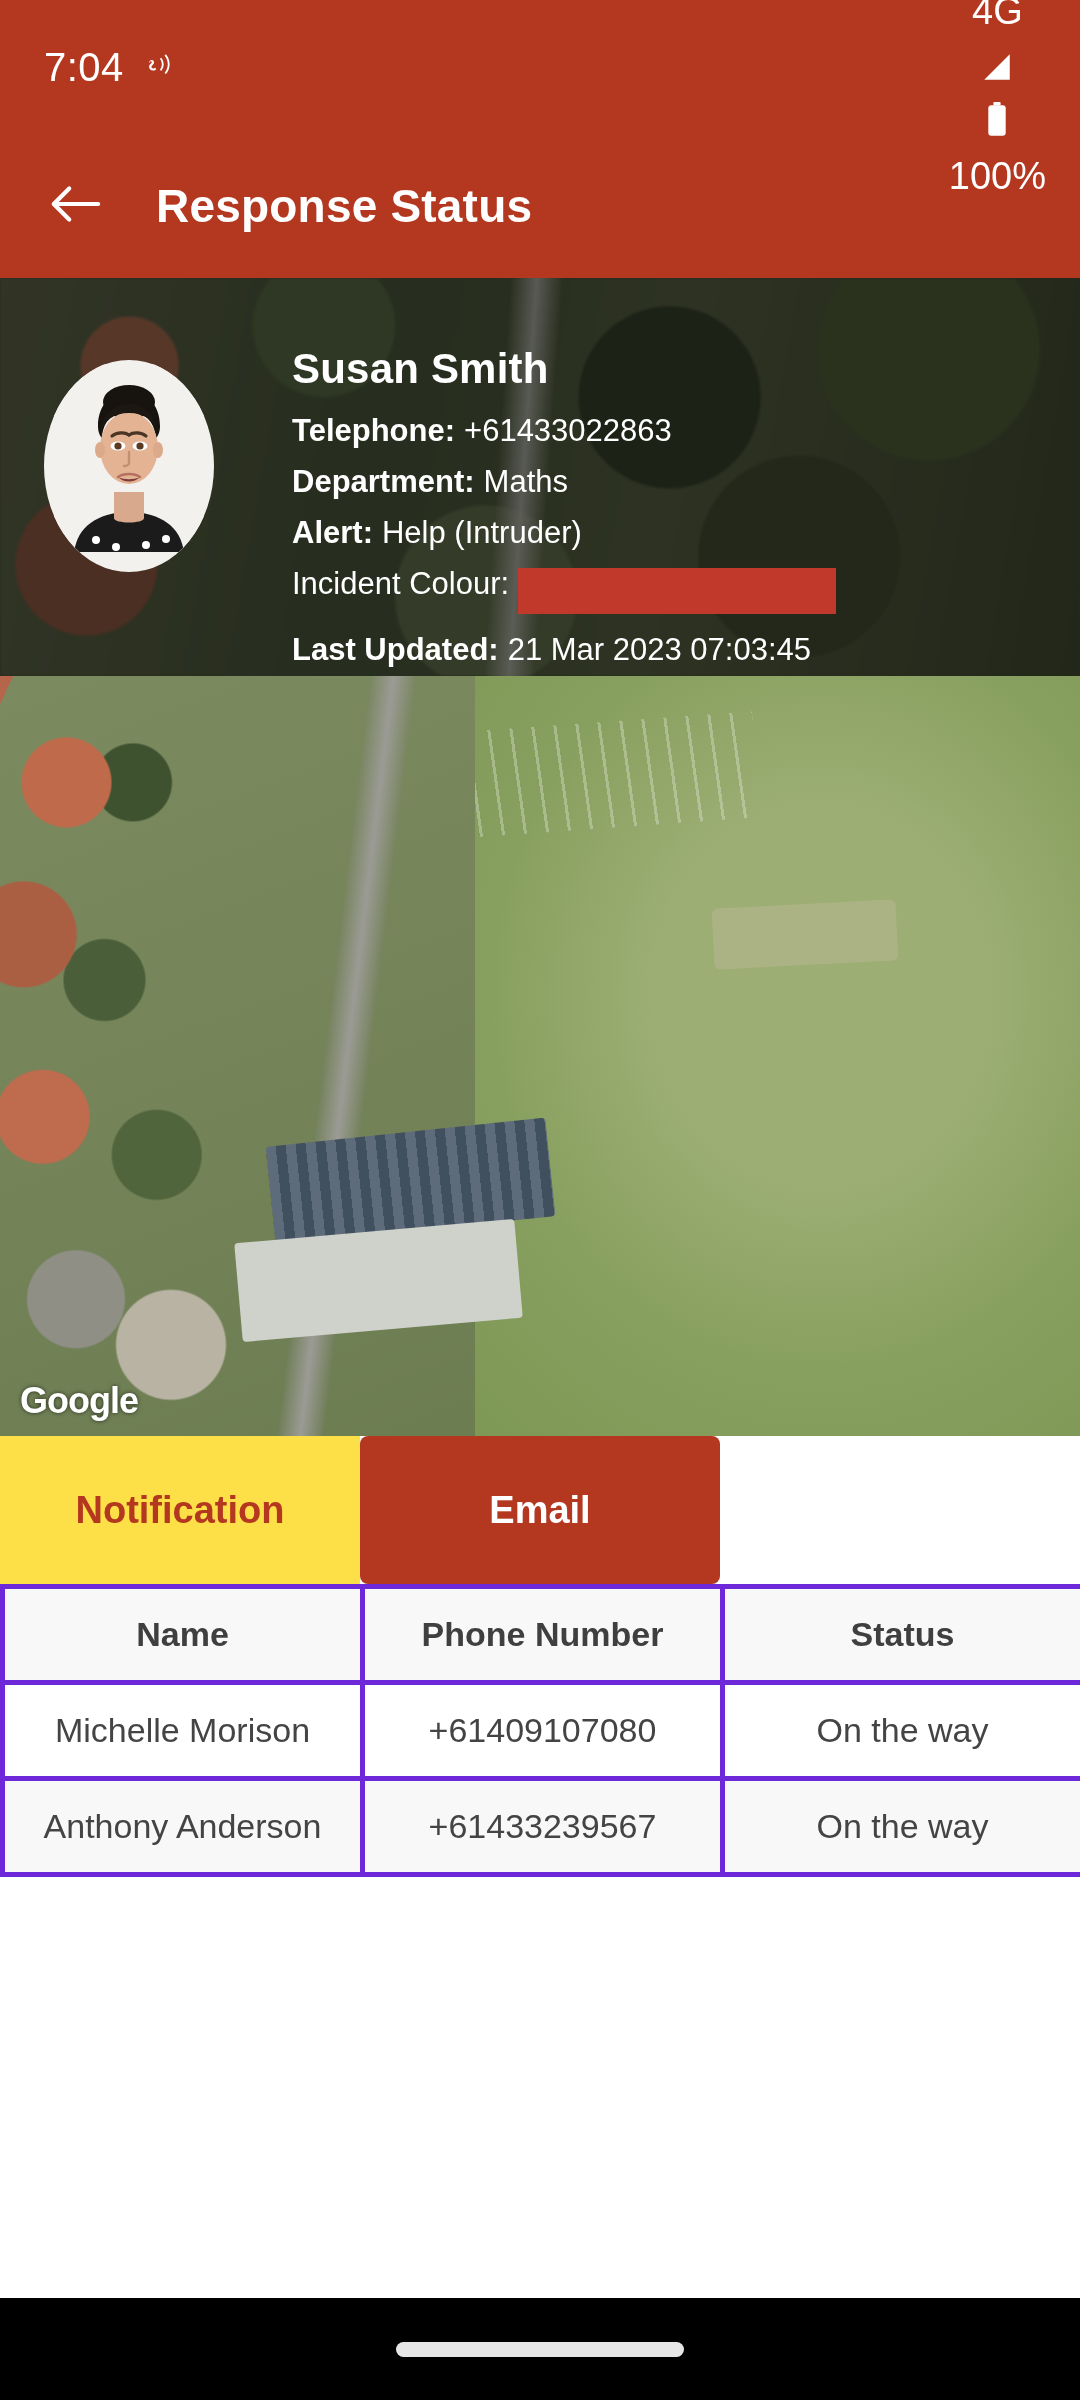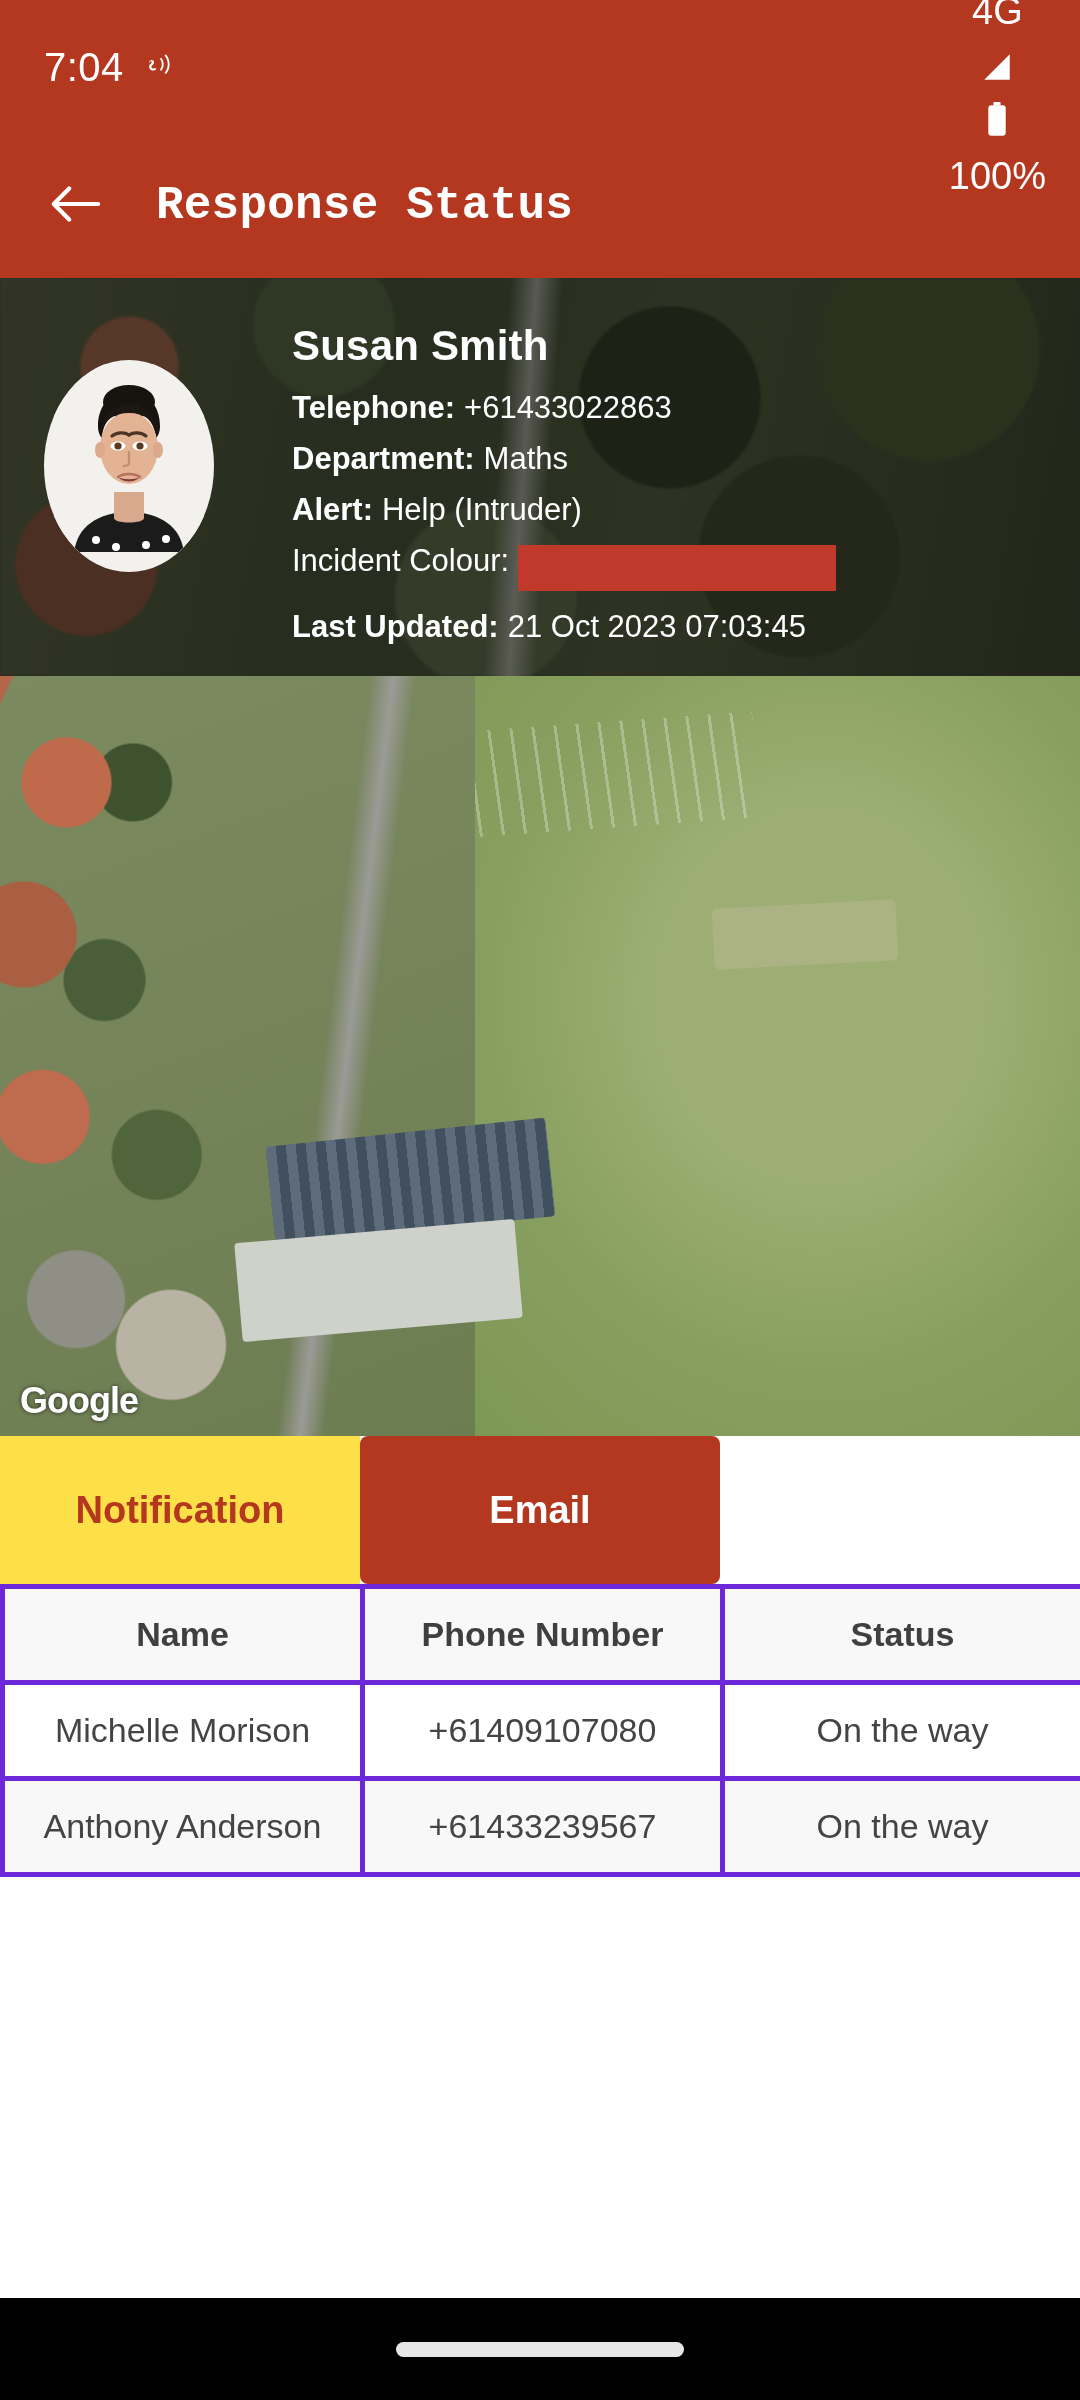--- a/index.html
+++ b/index.html
@@ -19,21 +19,21 @@
   }
   .sb-left { display: flex; align-items: center; gap: 18px; }
   .sb-time { font-size: 40px; font-weight: 500; letter-spacing: .5px; color:#fff; }
   .sb-right { display: flex; align-items: center; gap: 18px; flex-direction: column; }
   .sb-pct { font-size: 38px; font-weight: 500; color:#fff; }
   .ico { display:inline-block; line-height:0; }
 
   
   .appbar {
     height: 144px; background: #B4381F; display: flex; align-items: center;
-    padding-left: 46px; gap: 52px; font-family: Liberation Mono, monospace;
+    padding-left: 46px; gap: 52px;
   }
   .appbar-title { color: #fff; font-size: 46px; font-weight: 700; letter-spacing: .2px; }
   .back-btn { width: 58px; height: 58px; display:flex; align-items:center; justify-content:center; cursor:pointer; }
 
   
   .hero {
     position: relative; height: 398px; overflow: hidden;
     background: #3a4230;
   }
   .hero-bg {
@@ -48,21 +48,21 @@
       radial-gradient(circle at 74% 70%, #39412c 0 100px, transparent 102px),
       linear-gradient(100deg, #51563d 0%, #3f4a32 35%, #4a5238 60%, #39402b 100%);
     filter: blur(1px);
   }
   .hero-road {
     position:absolute; top:0; bottom:0; left:46%; width:52px;
     background: linear-gradient(90deg, rgba(150,150,145,.0), rgba(168,168,162,.75), rgba(150,150,145,.0));
     transform: skewX(-4deg);
   }
   .hero-shade { position:absolute; inset:0; background: rgba(0,0,0,.38); }
-  .hero-inner { position: relative; display: flex; padding: 28px 0 0 0; height:100%; }
+  .hero-inner { position: relative; display: flex; padding: 28px 0 0 0; height:100%;margin-top:23px; }
 
   .avatar {
     position:absolute; left: 44px; top: 82px;
     width: 170px; height: 212px; border-radius: 50%;
     background: #f3f1ee; overflow: hidden; flex: none;
   }
   .av-face { position:absolute; left:50%; top:46%; transform:translate(-50%,-50%); width:150px; height:188px; }
 
   .hero-text { margin-left: 292px; color: #fff; padding-top: 16px; }
   .hero-name { font-size: 42px; font-weight: 700; margin-bottom: 22px; letter-spacing: .2px; }
@@ -272,21 +272,21 @@
           <span>Help (Intruder)</span>
         </div>
 
         <div class="hero-row plain">
           <span class="lbl">Incident Colour:</span>
           <span class="colour-swatch" id="swatch" style="background: rgb(192, 57, 43);"></span>
         </div>
 
         <div class="hero-row">
           <b>Last Updated:</b>
-          <span>21 Oct 2023 07:03:45</span>
+          <span>21 Mar 2023 07:03:45</span>
         </div>
       </div>
     </div>
   </div>
 
   <div class="map">
     <div class="map-bg"></div>
     <div class="field"></div>
     <div class="field-marks"></div>
     <div class="pitch"></div>

